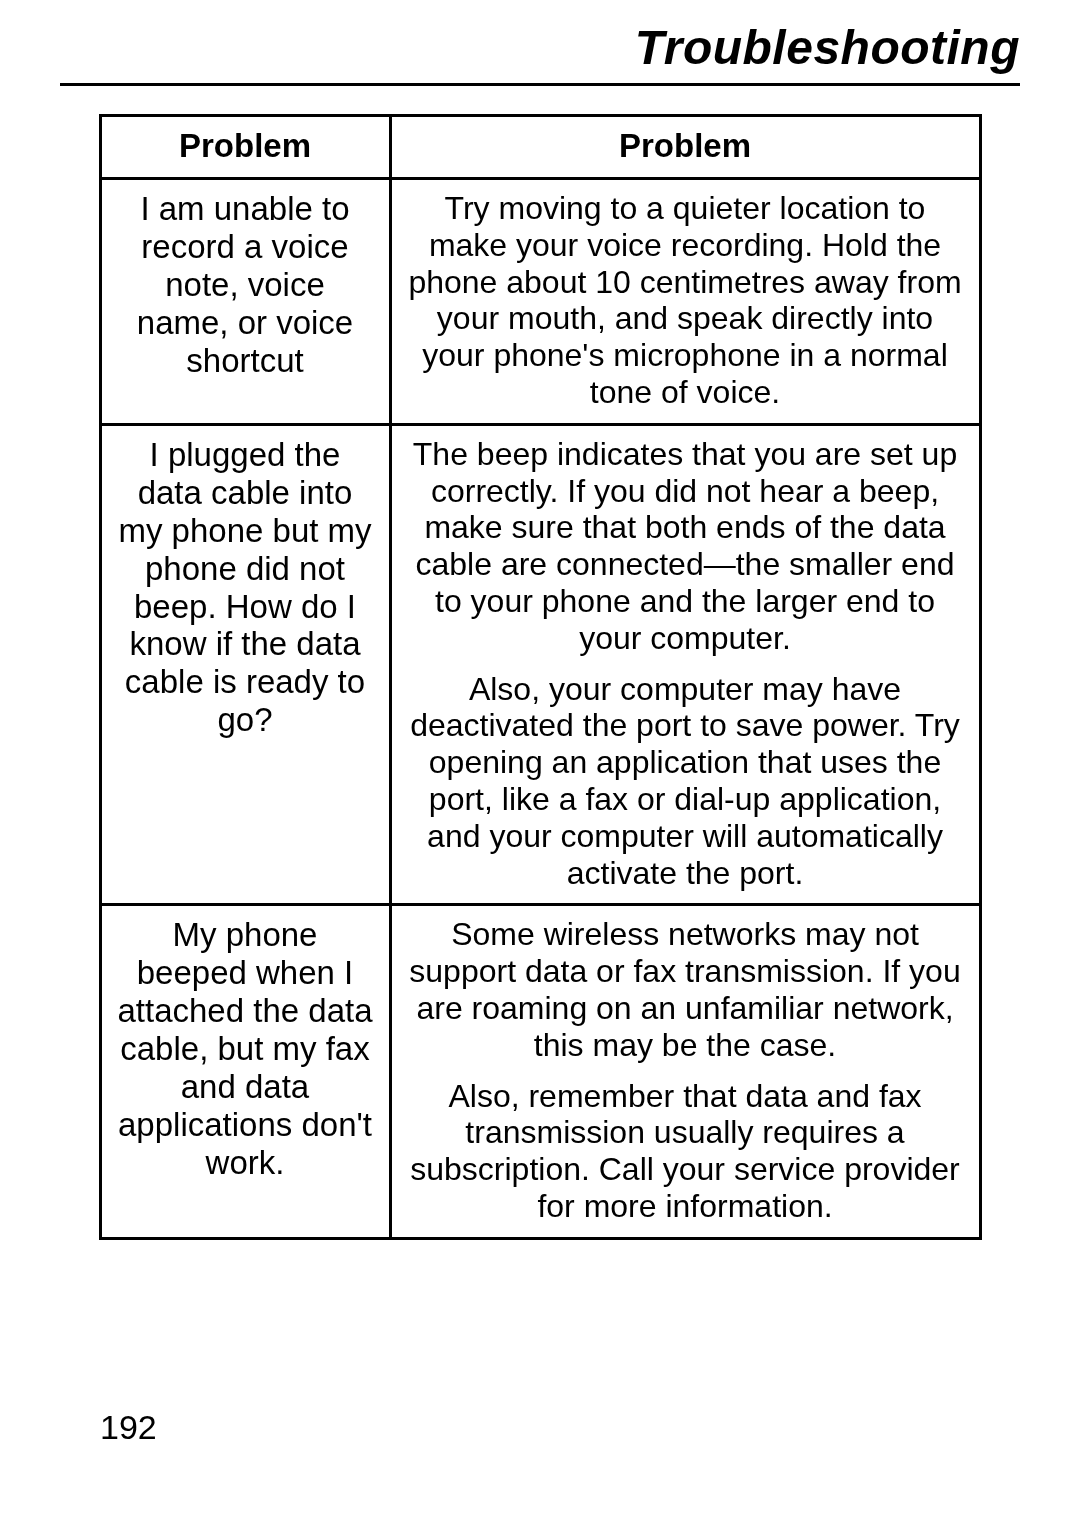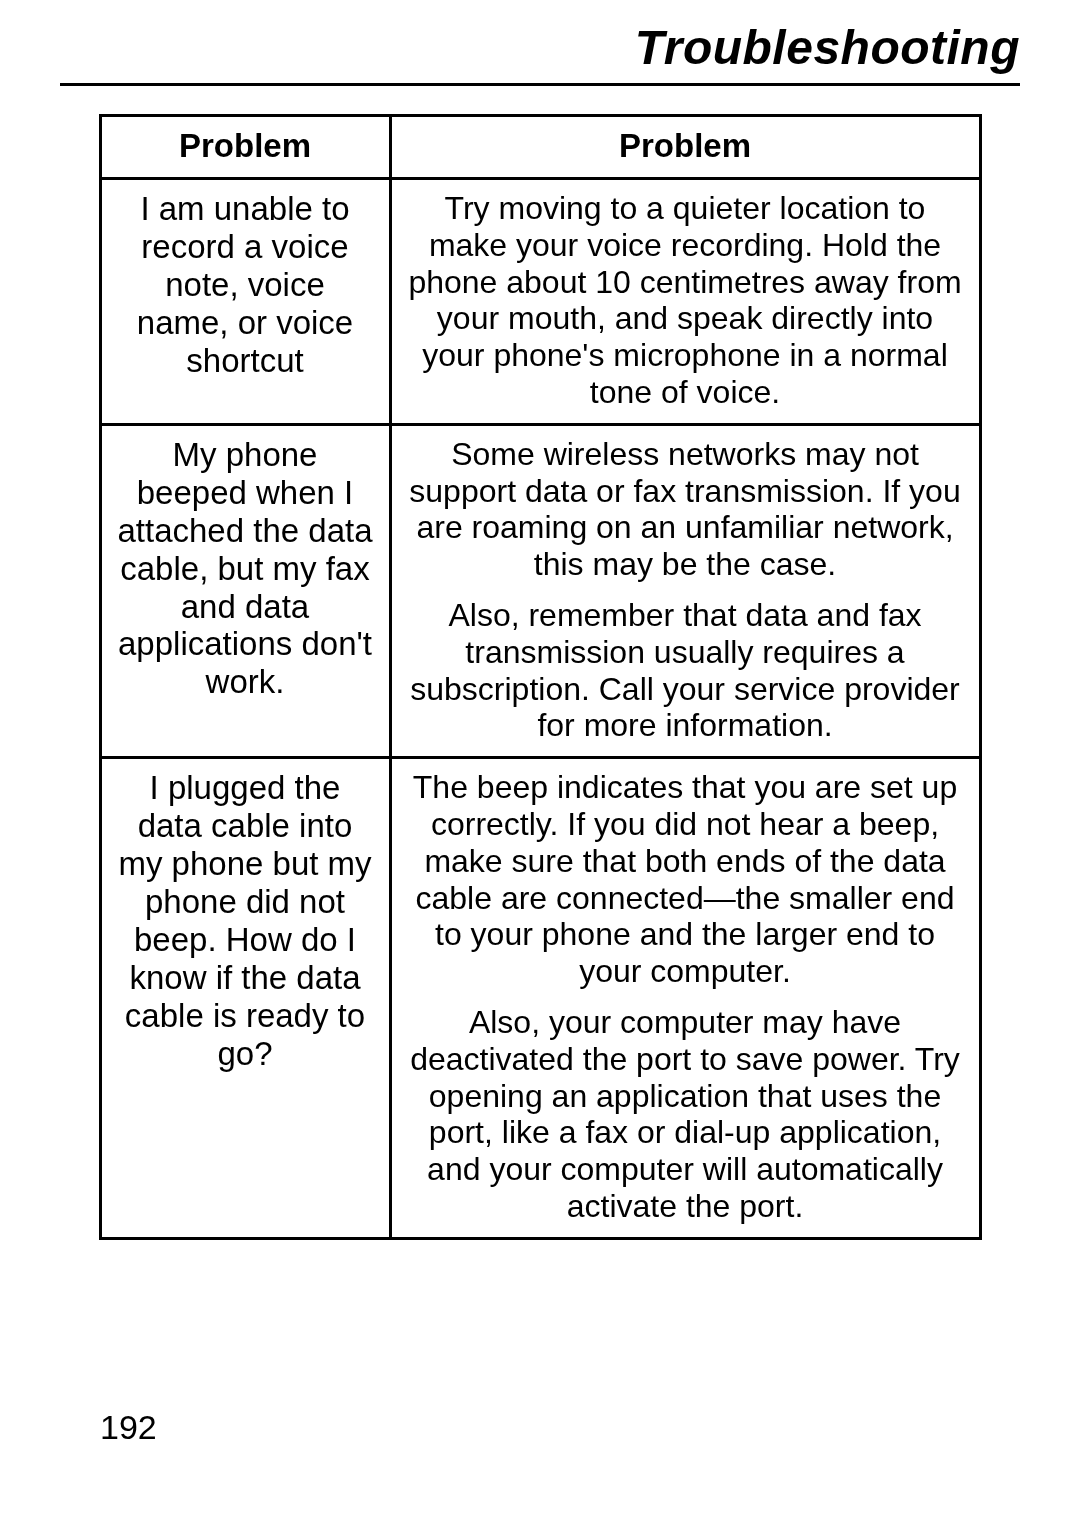--- a/index.html
+++ b/index.html
@@ -89,30 +89,30 @@
       </tr>
     </thead>
     <tbody>
       <tr>
         <td class="problem-cell">I am unable to record a voice note, voice name, or voice shortcut</td>
         <td class="solution-cell">
           <p>Try moving to a quieter location to make your voice recording. Hold the phone about 10 centimetres away from your mouth, and speak directly into your phone's microphone in a normal tone of voice.</p>
         </td>
       </tr>
       <tr>
+        <td class="problem-cell">I plugged the data cable into my phone but my phone did not beep. How do I know if the data cable is ready to go?</td>
+        <td class="solution-cell">
+          <p>The beep indicates that you are set up correctly. If you did not hear a beep, make sure that both ends of the data cable are connected—the smaller end to your phone and the larger end to your computer.</p>
+          <p>Also, your computer may have deactivated the port to save power. Try opening an application that uses the port, like a fax or dial-up application, and your computer will automatically activate the port.</p>
+        </td>
+      </tr>
+      <tr>
         <td class="problem-cell">My phone beeped when I attached the data cable, but my fax and data applications don't work.</td>
         <td class="solution-cell">
           <p>Some wireless networks may not support data or fax transmission. If you are roaming on an unfamiliar network, this may be the case.</p>
           <p>Also, remember that data and fax transmission usually requires a subscription. Call your service provider for more information.</p>
-        </td>
-      </tr>
-      <tr>
-        <td class="problem-cell">I plugged the data cable into my phone but my phone did not beep. How do I know if the data cable is ready to go?</td>
-        <td class="solution-cell">
-          <p>The beep indicates that you are set up correctly. If you did not hear a beep, make sure that both ends of the data cable are connected—the smaller end to your phone and the larger end to your computer.</p>
-          <p>Also, your computer may have deactivated the port to save power. Try opening an application that uses the port, like a fax or dial-up application, and your computer will automatically activate the port.</p>
         </td>
       </tr>
     </tbody>
   </table>
 </div>
 
 <div class="page-number">192</div>
 
 </body></html>

